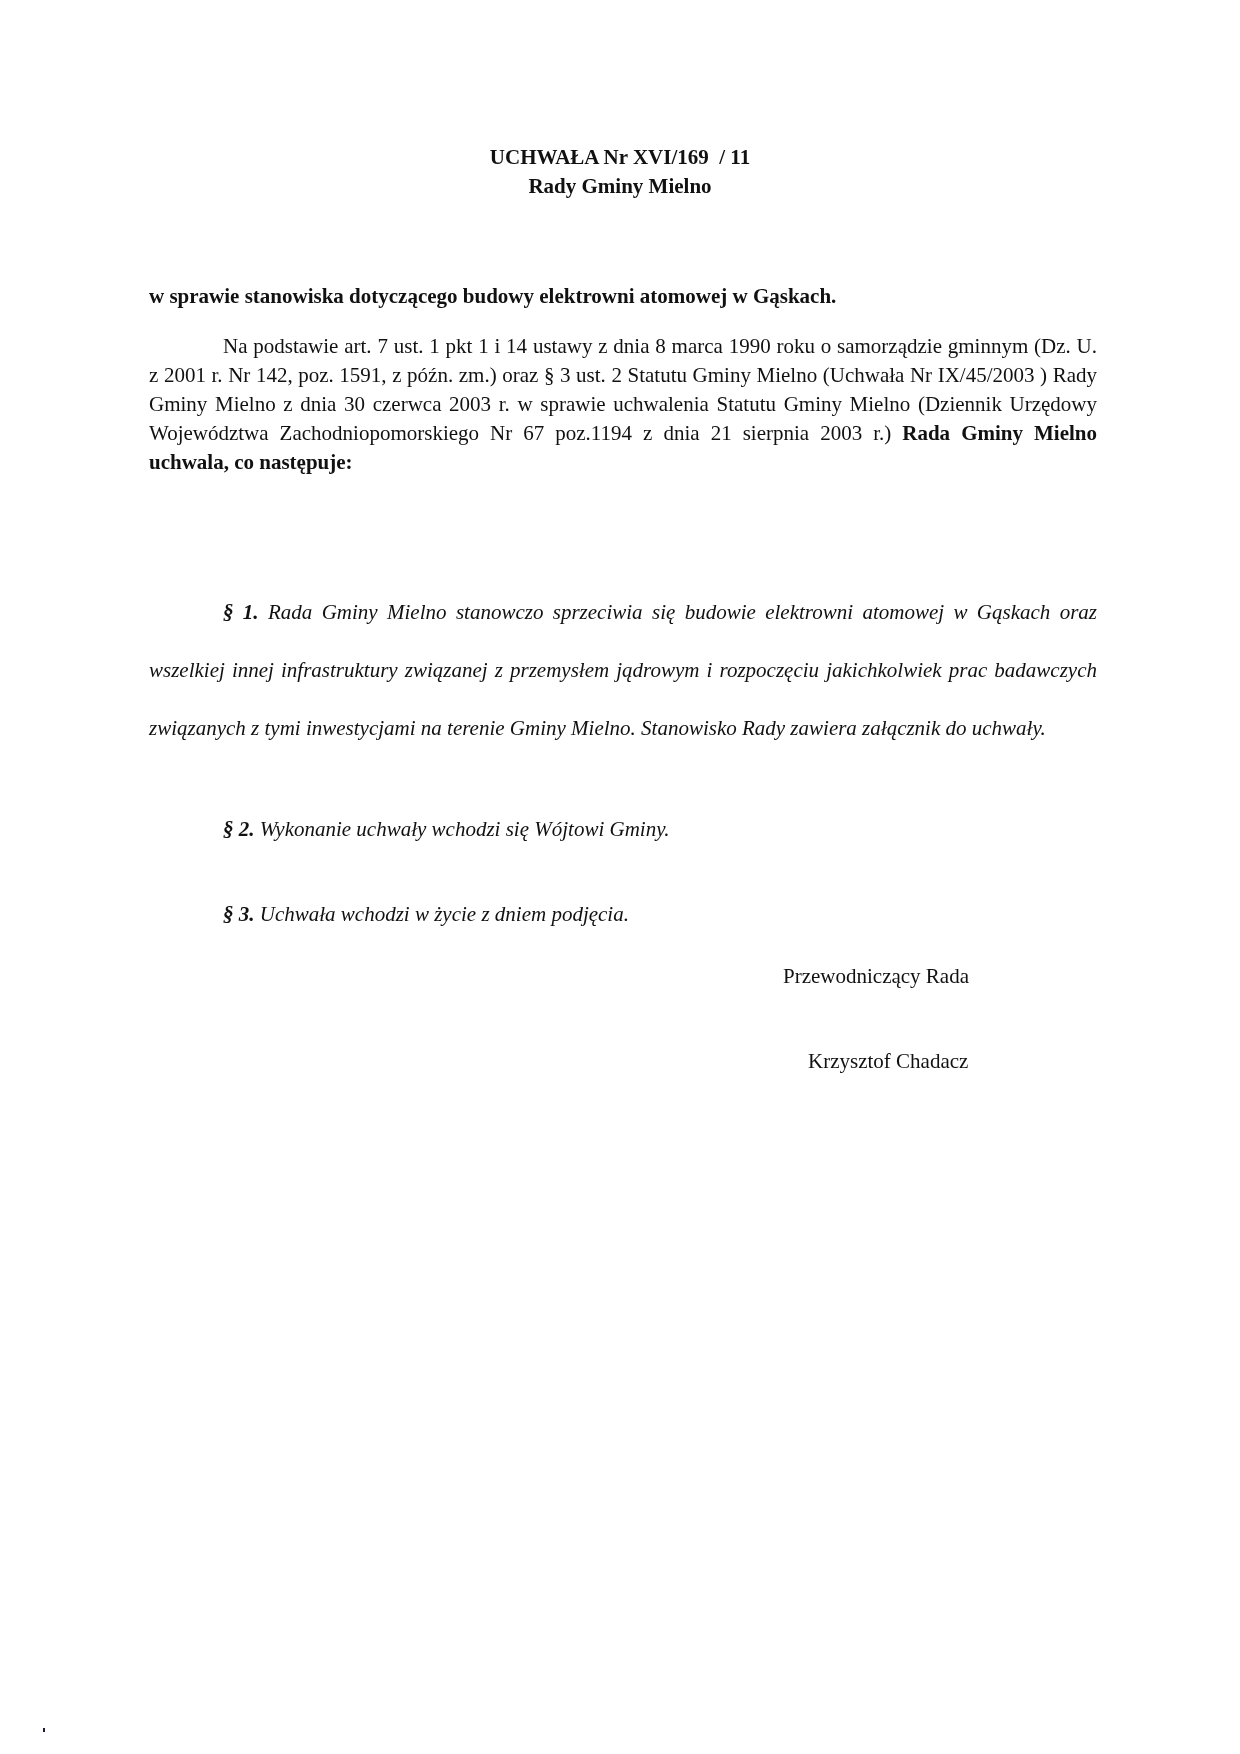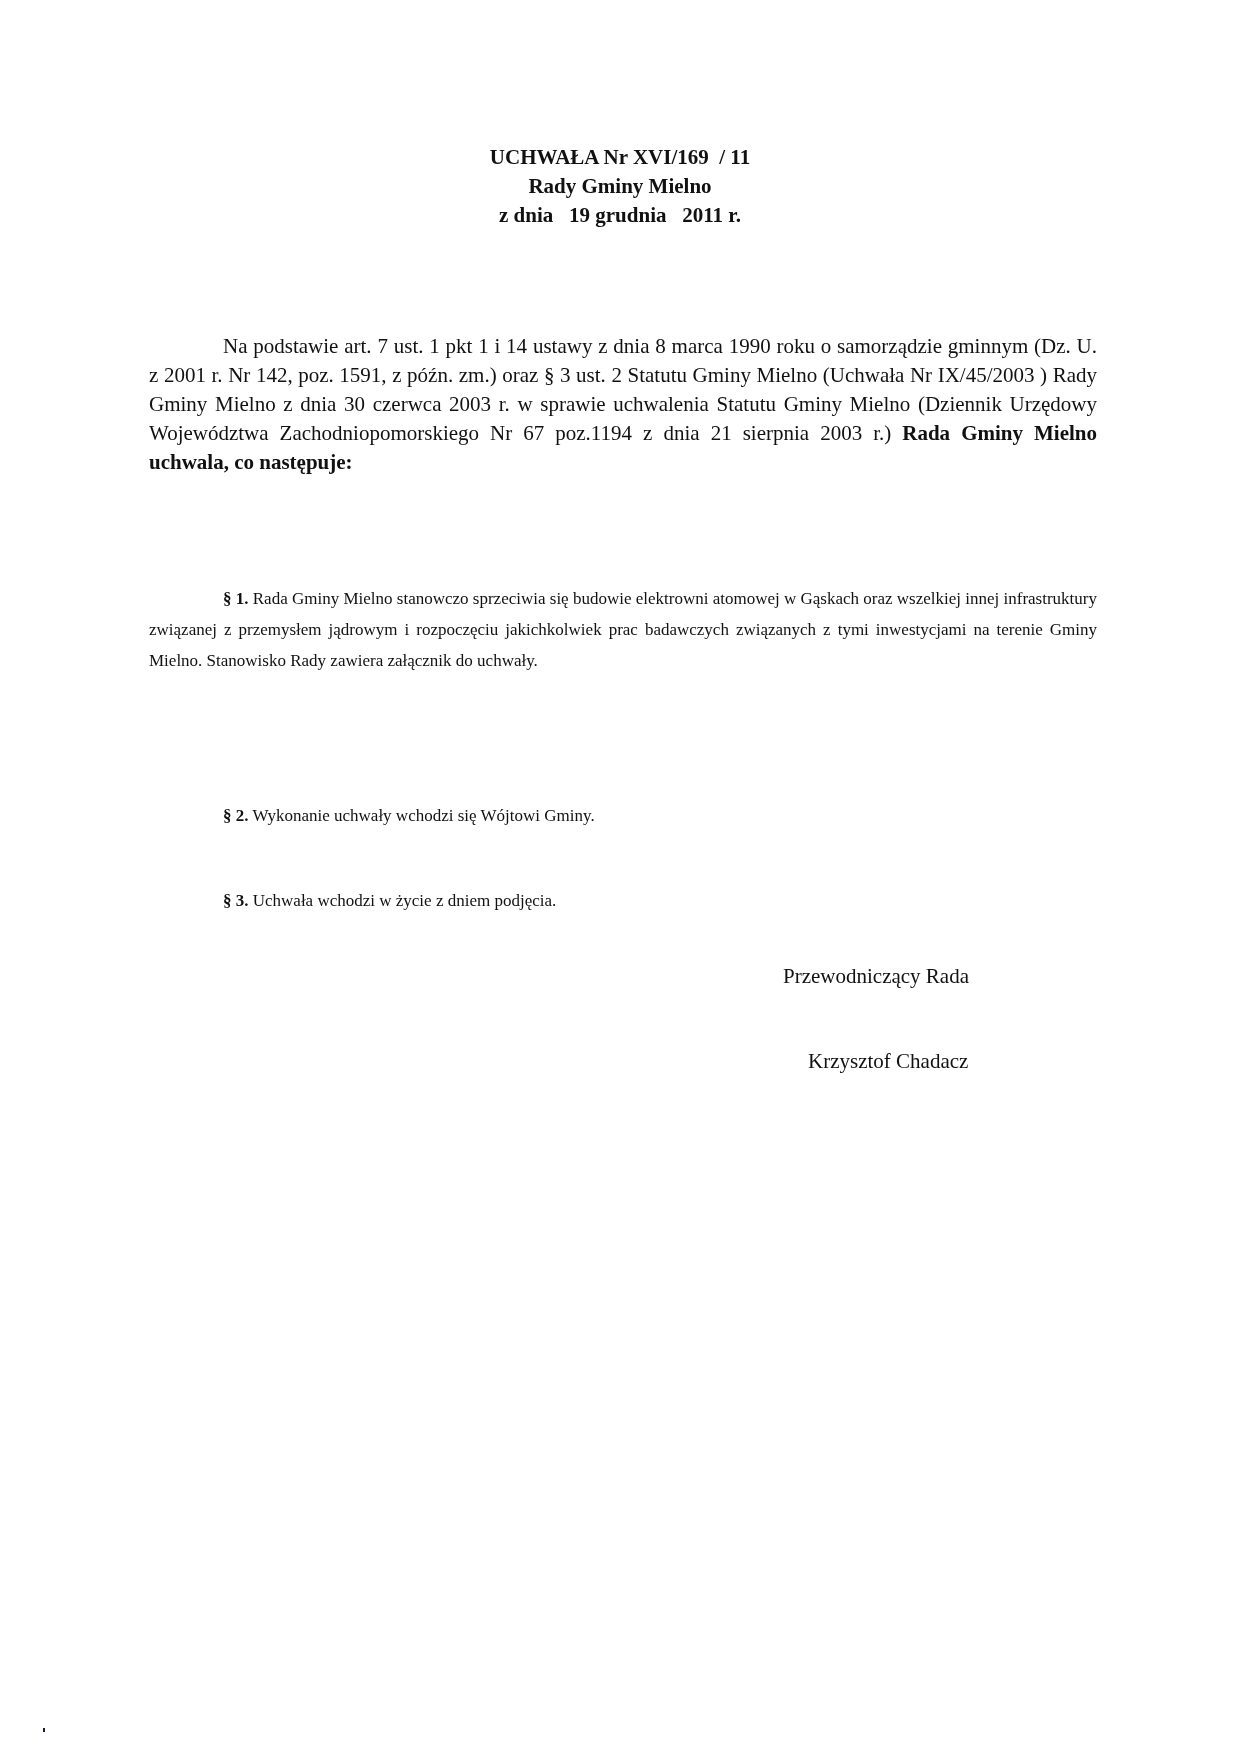--- a/index.html
+++ b/index.html
@@ -47,24 +47,25 @@
     font-size: 21px;
     line-height: 29px;
     text-align: justify;
     text-indent: 74px;
   }
   .preamble b { font-weight: bold; }
   .section {
     position: absolute;
     left: 149px;
     width: 948px;
-    font-size: 17px;
-    line-height: 31px;
+    font-size: 21px;
+    line-height: 58px;
     text-align: justify;
     text-indent: 74px;
+    font-style: italic;
   }
   .section .sec-num { font-weight: bold; }
   .sec1 { top: 583px; }
   .sec2 { top: 800px; }
   .sec3 { top: 885px; }
   .signature {
     position: absolute;
     font-size: 21px;
     white-space: nowrap;
   }
@@ -80,23 +81,23 @@
   }
 </style>
 </head>
 <body>
 
 <div class="page">
 
   <div class="heading" style="top:143px;">
     <span class="line">UCHWAŁA Nr XVI/169  / 11</span>
     <span class="line">Rady Gminy Mielno</span>
-    <span class="line">z dnia   19 grudnia   2011 r.</span>
   </div>
 
+  <div class="subject">w sprawie stanowiska dotyczącego budowy elektrowni atomowej w Gąskach.</div>
 
   <div class="preamble"><span>Na podstawie art. 7 ust. 1 pkt 1 i 14 ustawy z dnia 8 marca 1990 roku o samorządzie gminnym (Dz. U. z 2001 r. Nr 142, poz. 1591, z późn. zm.) oraz § 3 ust. 2 Statutu Gminy Mielno (Uchwała Nr IX/45/2003 ) Rady Gminy Mielno z dnia 30 czerwca 2003 r. w sprawie uchwalenia Statutu Gminy Mielno (Dziennik Urzędowy Województwa Zachodniopomorskiego Nr 67 poz.1194 z dnia 21 sierpnia 2003 r.) </span><b>Rada Gminy Mielno uchwala, co następuje:</b></div>
 
   <div class="section sec1"><span class="sec-num">§ 1.</span><span> Rada Gminy Mielno stanowczo sprzeciwia się budowie elektrowni atomowej w Gąskach oraz wszelkiej innej infrastruktury związanej z przemysłem jądrowym i rozpoczęciu jakichkolwiek prac badawczych związanych z tymi inwestycjami na terenie Gminy Mielno. Stanowisko Rady zawiera załącznik do uchwały.</span></div>
 
   <div class="section sec2"><span class="sec-num">§ 2.</span><span> Wykonanie uchwały wchodzi się Wójtowi Gminy.</span></div>
 
   <div class="section sec3"><span class="sec-num">§ 3.</span><span> Uchwała wchodzi w życie z dniem podjęcia.</span></div>
 
   <div class="signature sig-role">Przewodniczący Rada</div>

